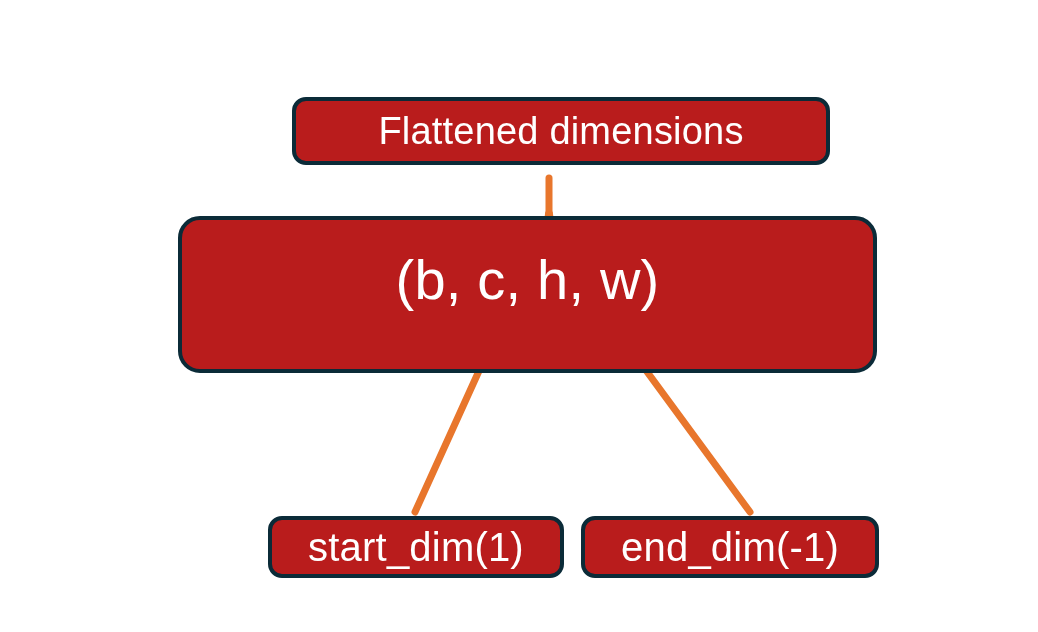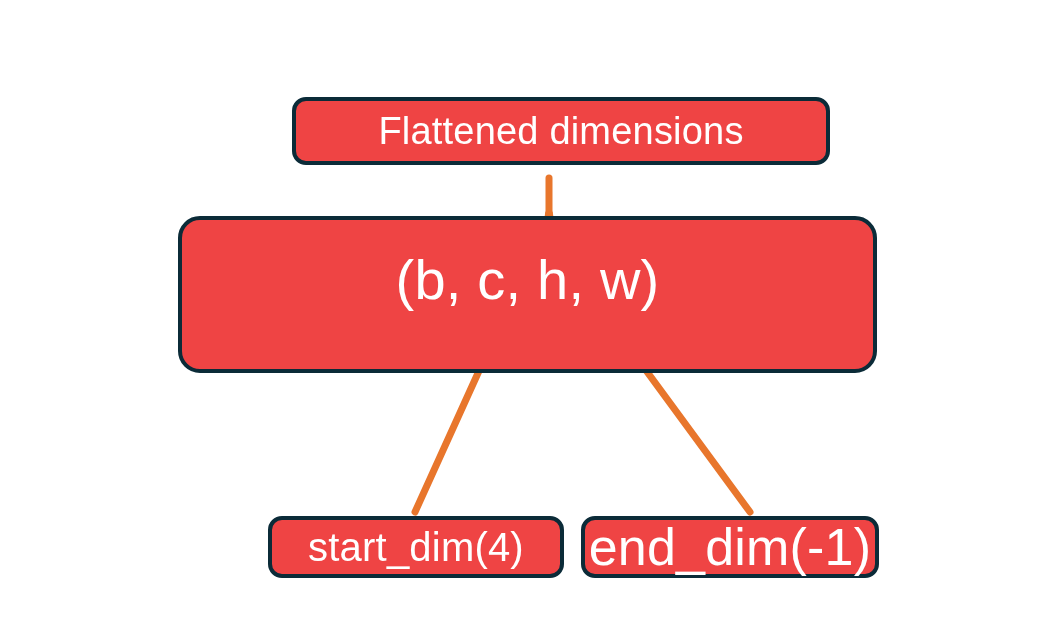--- a/index.html
+++ b/index.html
@@ -13,21 +13,21 @@
   #canvas {
     position: relative;
     width: 1038px;
     height: 632px;
     background: #ffffff;
     overflow: hidden;
   }
   .node {
     position: absolute;
     box-sizing: border-box;
-    background: #ef4444;
+    background: #b91c1c;
     border: 4px solid #0B2B38;
     border-radius: 16px;
     display: flex;
     align-items: center;
     justify-content: center;
     color: #ffffff;
     white-space: nowrap;
     letter-spacing: 0.2px;
   }
   .node-label {
@@ -71,21 +71,21 @@
   #box-start-dim .node-label { font-size: 40px; }
 
   
   #box-end-dim {
     left: 581px;
     top: 516px;
     width: 298px;
     height: 62px;
     border-radius: 14px;
   }
-  #box-end-dim .node-label { font-size: 52px; }
+  #box-end-dim .node-label { font-size: 40px; }
 
   
   #connectors {
     position: absolute;
     left: 0;
     top: 0;
     width: 1038px;
     height: 632px;
     pointer-events: none;
   }
@@ -120,20 +120,20 @@
 
   <div class="node" id="box-flattened">
     <span class="node-label">Flattened dimensions</span>
   </div>
 
   <div class="node" id="box-tuple">
     <span class="node-label">(b, c, h, w)</span>
   </div>
 
   <div class="node" id="box-start-dim">
-    <span class="node-label">start_dim(4)</span>
+    <span class="node-label">start_dim(1)</span>
   </div>
 
   <div class="node" id="box-end-dim">
     <span class="node-label">end_dim(-1)</span>
   </div>
 
 </div>
 
 </body></html>

